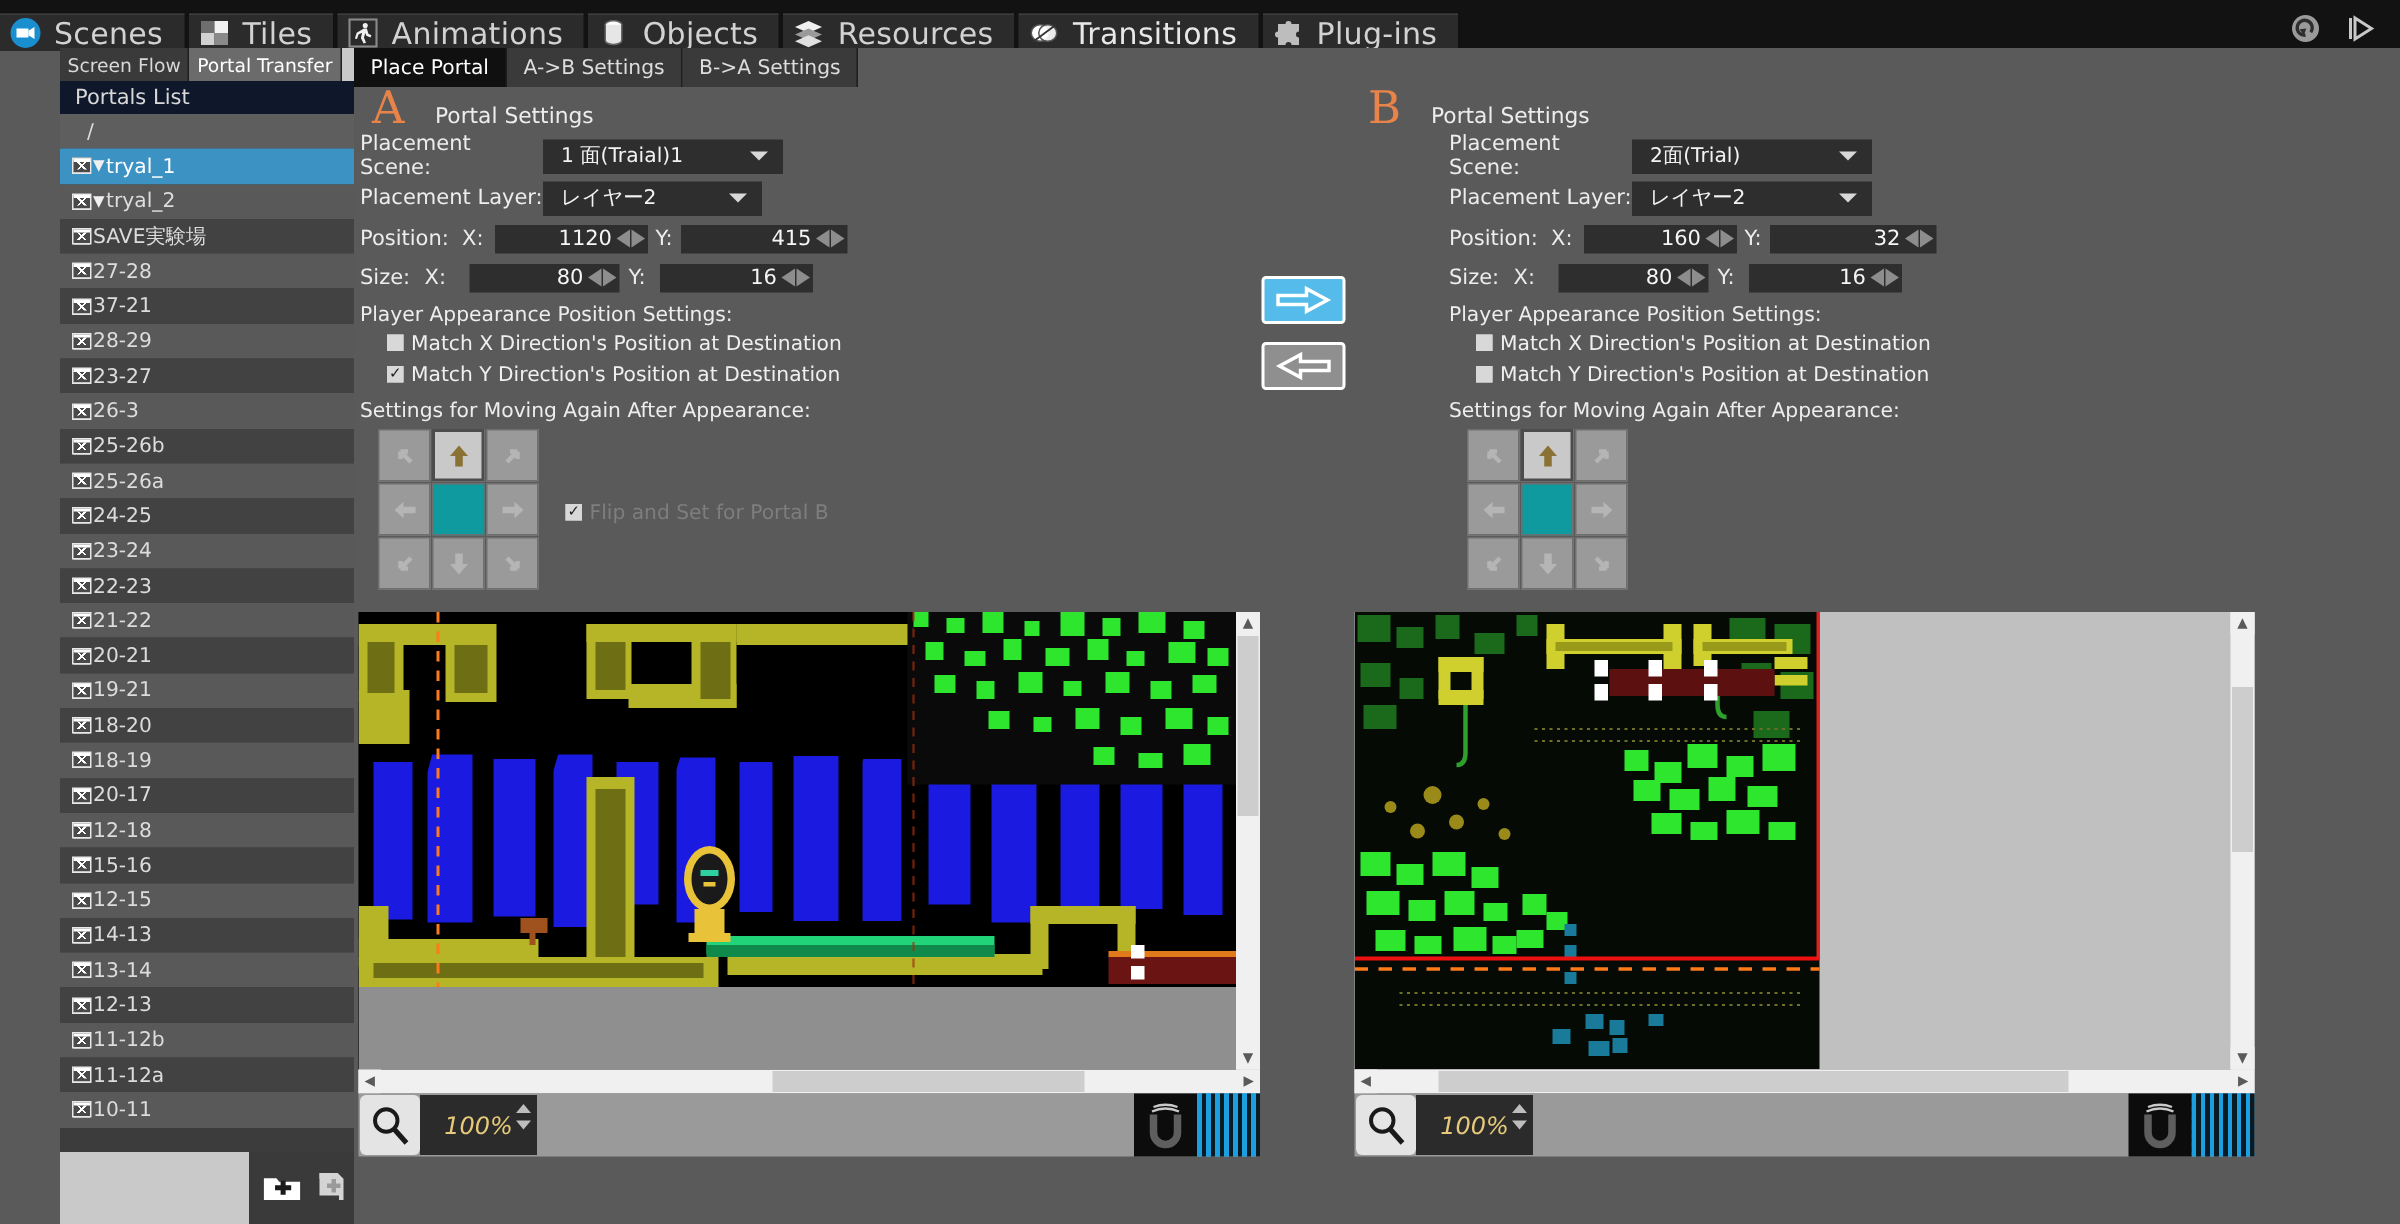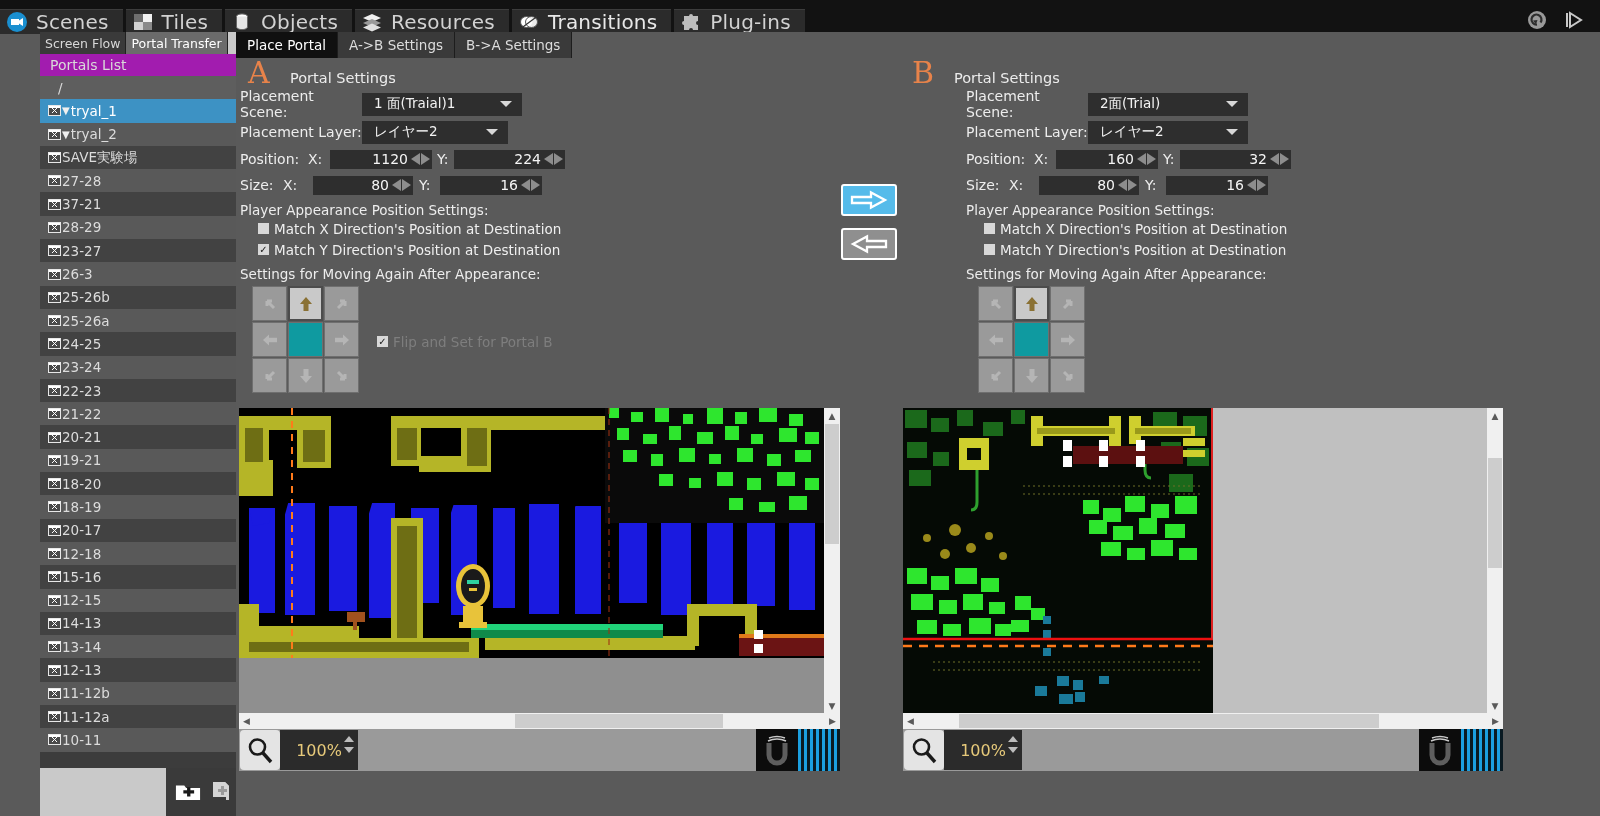--- a/index.html
+++ b/index.html
@@ -36,21 +36,21 @@
   }
   .lp-tabs{ display:flex; height:22px; background:#2f2f2f; }
   .lp-tab{
     display:flex; align-items:center; padding:0 5px; font-size:12.5px;
     color:#d8d8d8; background:#3a3a3a; border-right:1px solid #202020;
   }
   .lp-tab.active{ background:#6b6b6b; color:#fff; }
   .lp-tab-filler{ flex:1; background:#c9c9c9; }
 
   .portals-head{
-    height:22px; background:#a21caf; color:#d9d9d9;
+    height:22px; background:#0f172a; color:#d9d9d9;
     display:flex; align-items:center; padding-left:10px; font-size:14px;
   }
   .plist{
     position:absolute; left:0; top:44px; width:220px; height:716px;
     overflow:hidden; background:#3c3c3c;
   }
   .prow{
     height:23.3px; display:flex; align-items:center;
     padding-left:8px; font-size:13.5px; color:#dcdcdc; white-space:nowrap;
   }
@@ -188,21 +188,21 @@
   .pv-vsb{ position:absolute; background:#f0f0f0; width:16px; }
   .sb-btn{ position:absolute; background:#f0f0f0; display:flex;align-items:center;justify-content:center;
            font-size:9px;color:#5a5a5a; }
   .sb-thumb{ position:absolute; background:#cdcdcd; }
 
   .zoombar{ position:absolute; height:42px; background:#9a9a9a; display:flex; align-items:center; }
   .zb-mag{ width:40px;height:40px;background:#e4e4e4;display:flex;align-items:center;justify-content:center;
            border-radius:4px; margin-left:1px;}
   .zb-val{
     width:78px;height:40px;background:#2b2b2b;color:#e6c97a;font-size:16px;
-    display:flex;align-items:center;justify-content:center; position:relative;
+    display:flex;align-items:center;justify-content:center; position:relative;font-style:italic;
   }
   .zb-sp{ position:absolute; right:4px; top:6px; display:flex;flex-direction:column;gap:5px;}
   .zb-sp i{ width:0;height:0;border-left:5px solid transparent;border-right:5px solid transparent;}
   .zb-sp i.u{ border-bottom:6px solid #bdbdbd; }
   .zb-sp i.d{ border-top:6px solid #bdbdbd; }
   .zb-spacer{ flex:1; }
   .zb-magnet{ width:42px;height:42px;background:#0c0c0c;display:flex;align-items:center;justify-content:center;}
   .zb-grid{ width:42px;height:42px; }
 </style>
 </head>
@@ -224,20 +224,32 @@
     <div class="ttab">
       <span class="ticon">
         <svg width="22" height="22" viewBox="0 0 22 22">
             <rect x="2" y="3" width="9" height="8" fill="#6e6e6e"></rect>
             <rect x="11" y="3" width="9" height="8" fill="#f2f2f2"></rect>
             <rect x="2" y="11" width="9" height="8" fill="#d2d2d2"></rect>
             <rect x="11" y="11" width="9" height="8" fill="#8a8a8a"></rect>
           </svg>
       </span>
       <span class="tlabel">Tiles</span>
+    </div>
+    <div class="ttab">
+      <span class="ticon">
+        <svg width="22" height="22" viewBox="0 0 22 22">
+            <rect x="2" y="2" width="18" height="18" fill="none" stroke="#8a8a8a" stroke-width="1.4"></rect>
+            <g fill="#f0f0f0">
+              <circle cx="12.5" cy="6" r="1.7"></circle>
+              <path d="M11.6 8 L13.6 8 L14.6 11.5 L16.6 12.5 L16 14 L13.2 12.8 L12.6 11 L11.6 14 L13 17.5 L11.4 18 L9.6 14.4 L10.4 10.8 L8 12 L7 15 L5.6 14.6 L6.8 10.8 Z"></path>
+            </g>
+          </svg>
+      </span>
+      <span class="tlabel">Animations</span>
     </div>
     <div class="ttab">
       <span class="ticon">
         <svg width="22" height="22" viewBox="0 0 22 22">
             <ellipse cx="11" cy="5.5" rx="5.5" ry="2.6" fill="#fff" stroke="#666"></ellipse>
             <path d="M5.5 5.5 L5.5 16 A5.5 2.6 0 0 0 16.5 16 L16.5 5.5" fill="#e6e6e6" stroke="#666"></path>
           </svg>
       </span>
       <span class="tlabel">Objects</span>
     </div>
@@ -499,21 +511,21 @@
         <span class="flabel" style="width:22px;">X:</span>
         <div class="numfield" style="width:102px;">
           <span class="nv">1120</span>
           <span class="spin">
               <i class="sp-l"></i>
               <i class="sp-r"></i>
             </span>
         </div>
         <span class="flabel" style="width:22px;padding-left:5px;">Y:</span>
         <div class="numfield" style="width:111px;">
-          <span class="nv">224</span>
+          <span class="nv">415</span>
           <span class="spin">
               <i class="sp-l"></i>
               <i class="sp-r"></i>
             </span>
         </div>
       </div>
 
       <div class="frow" style="height:26px;">
         <span class="flabel" style="width:43px;">Size:</span>
         <span class="flabel" style="width:30px;">X:</span>

